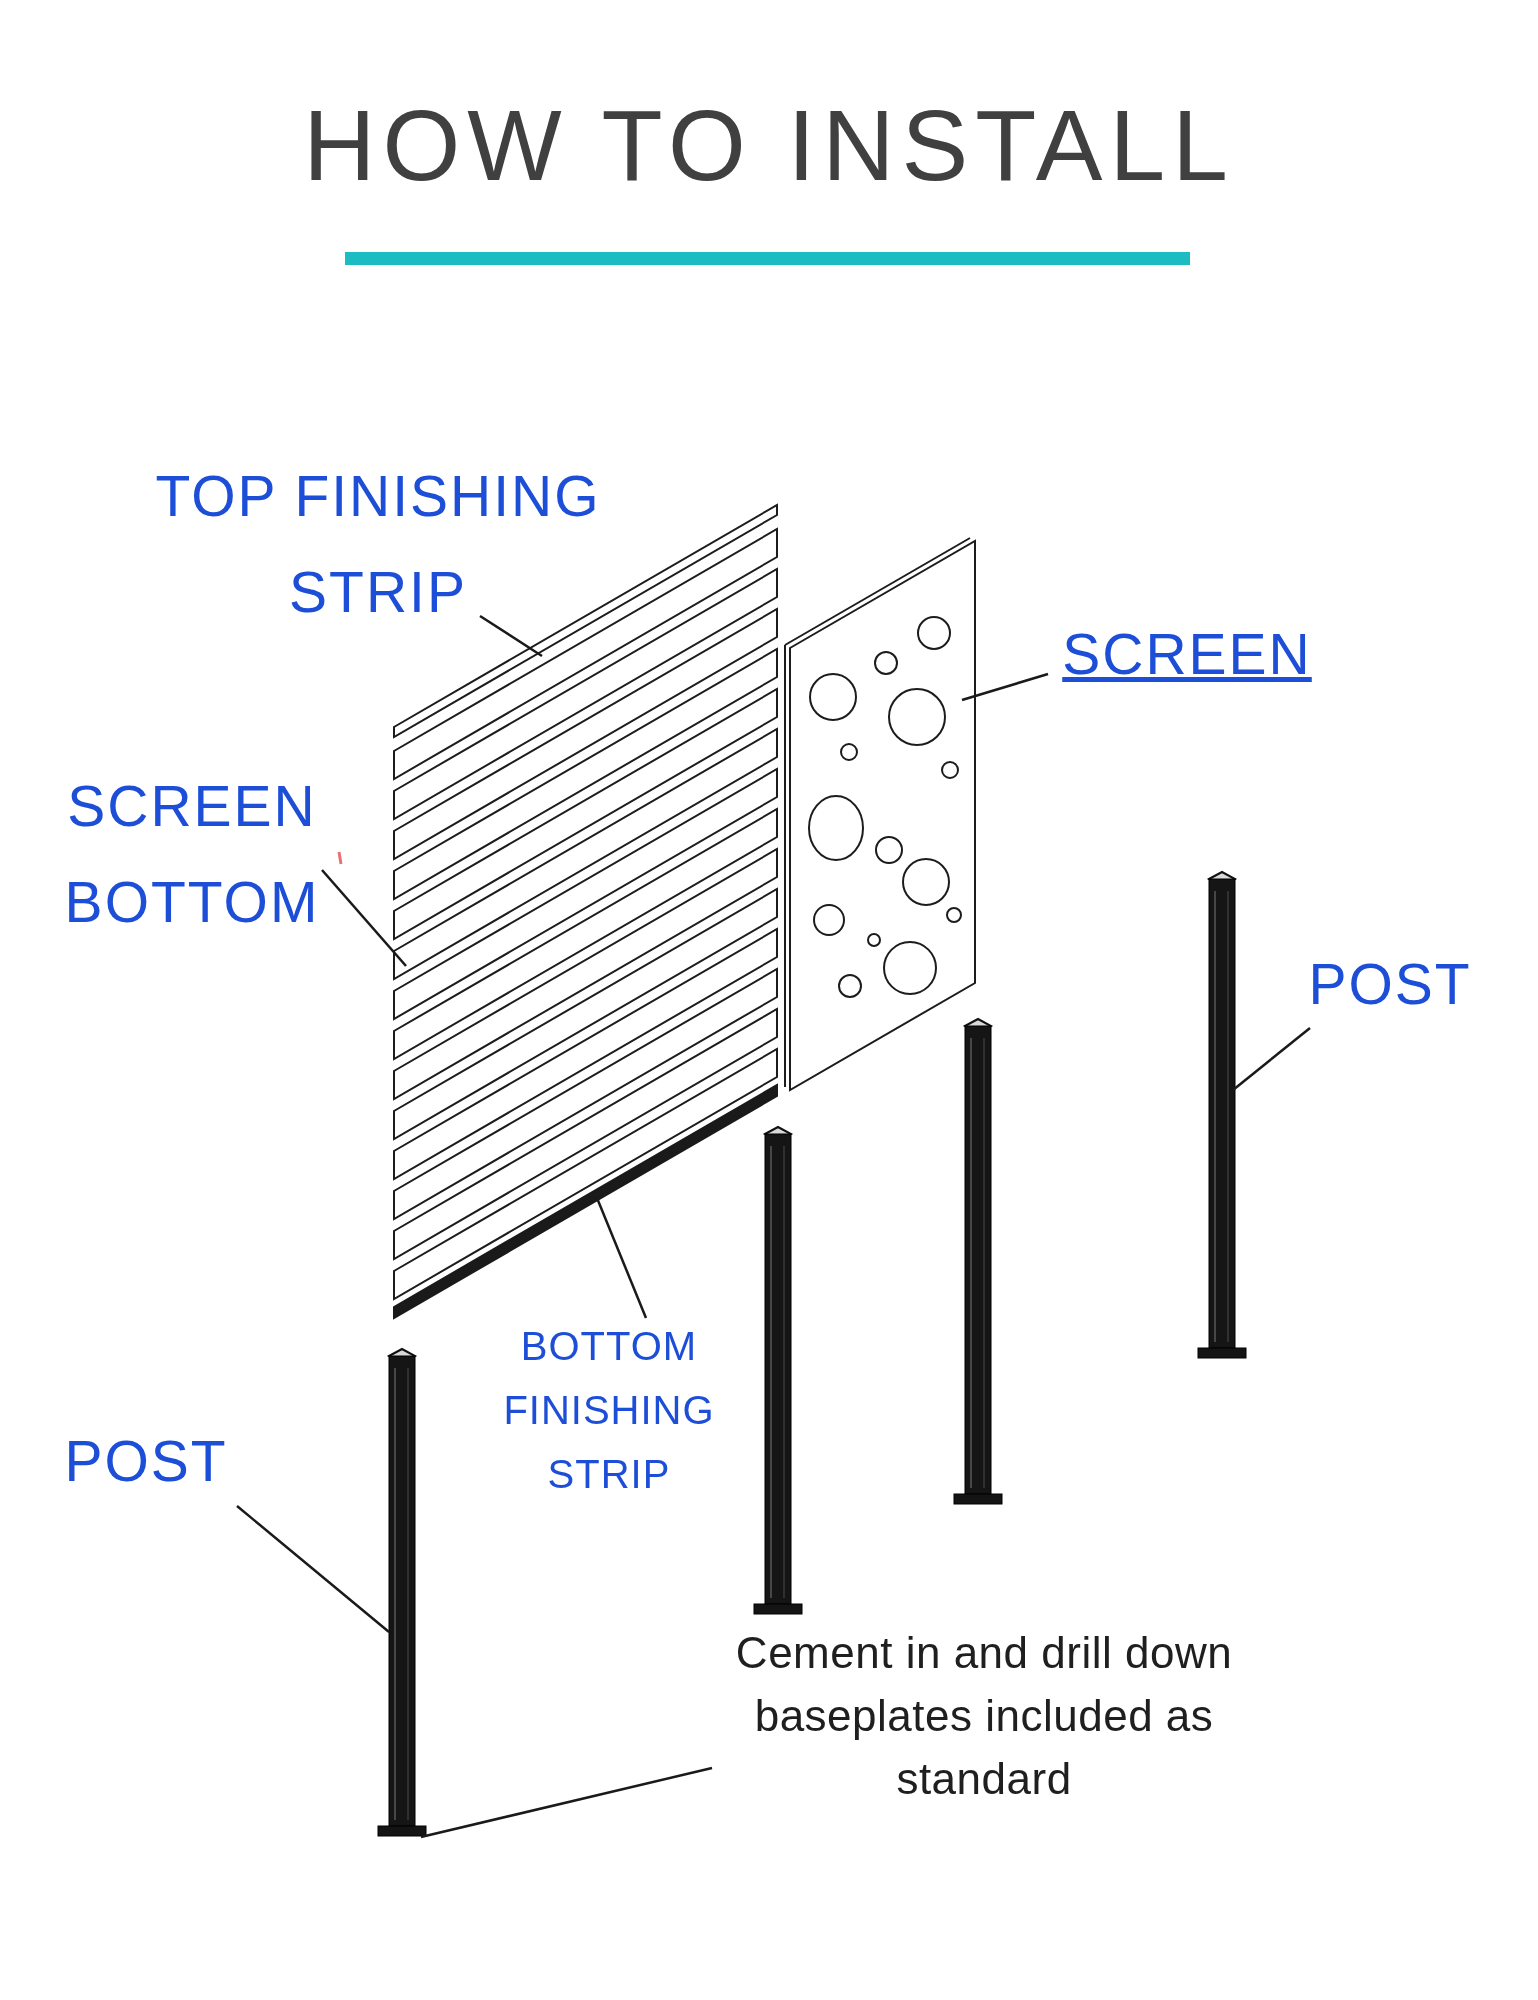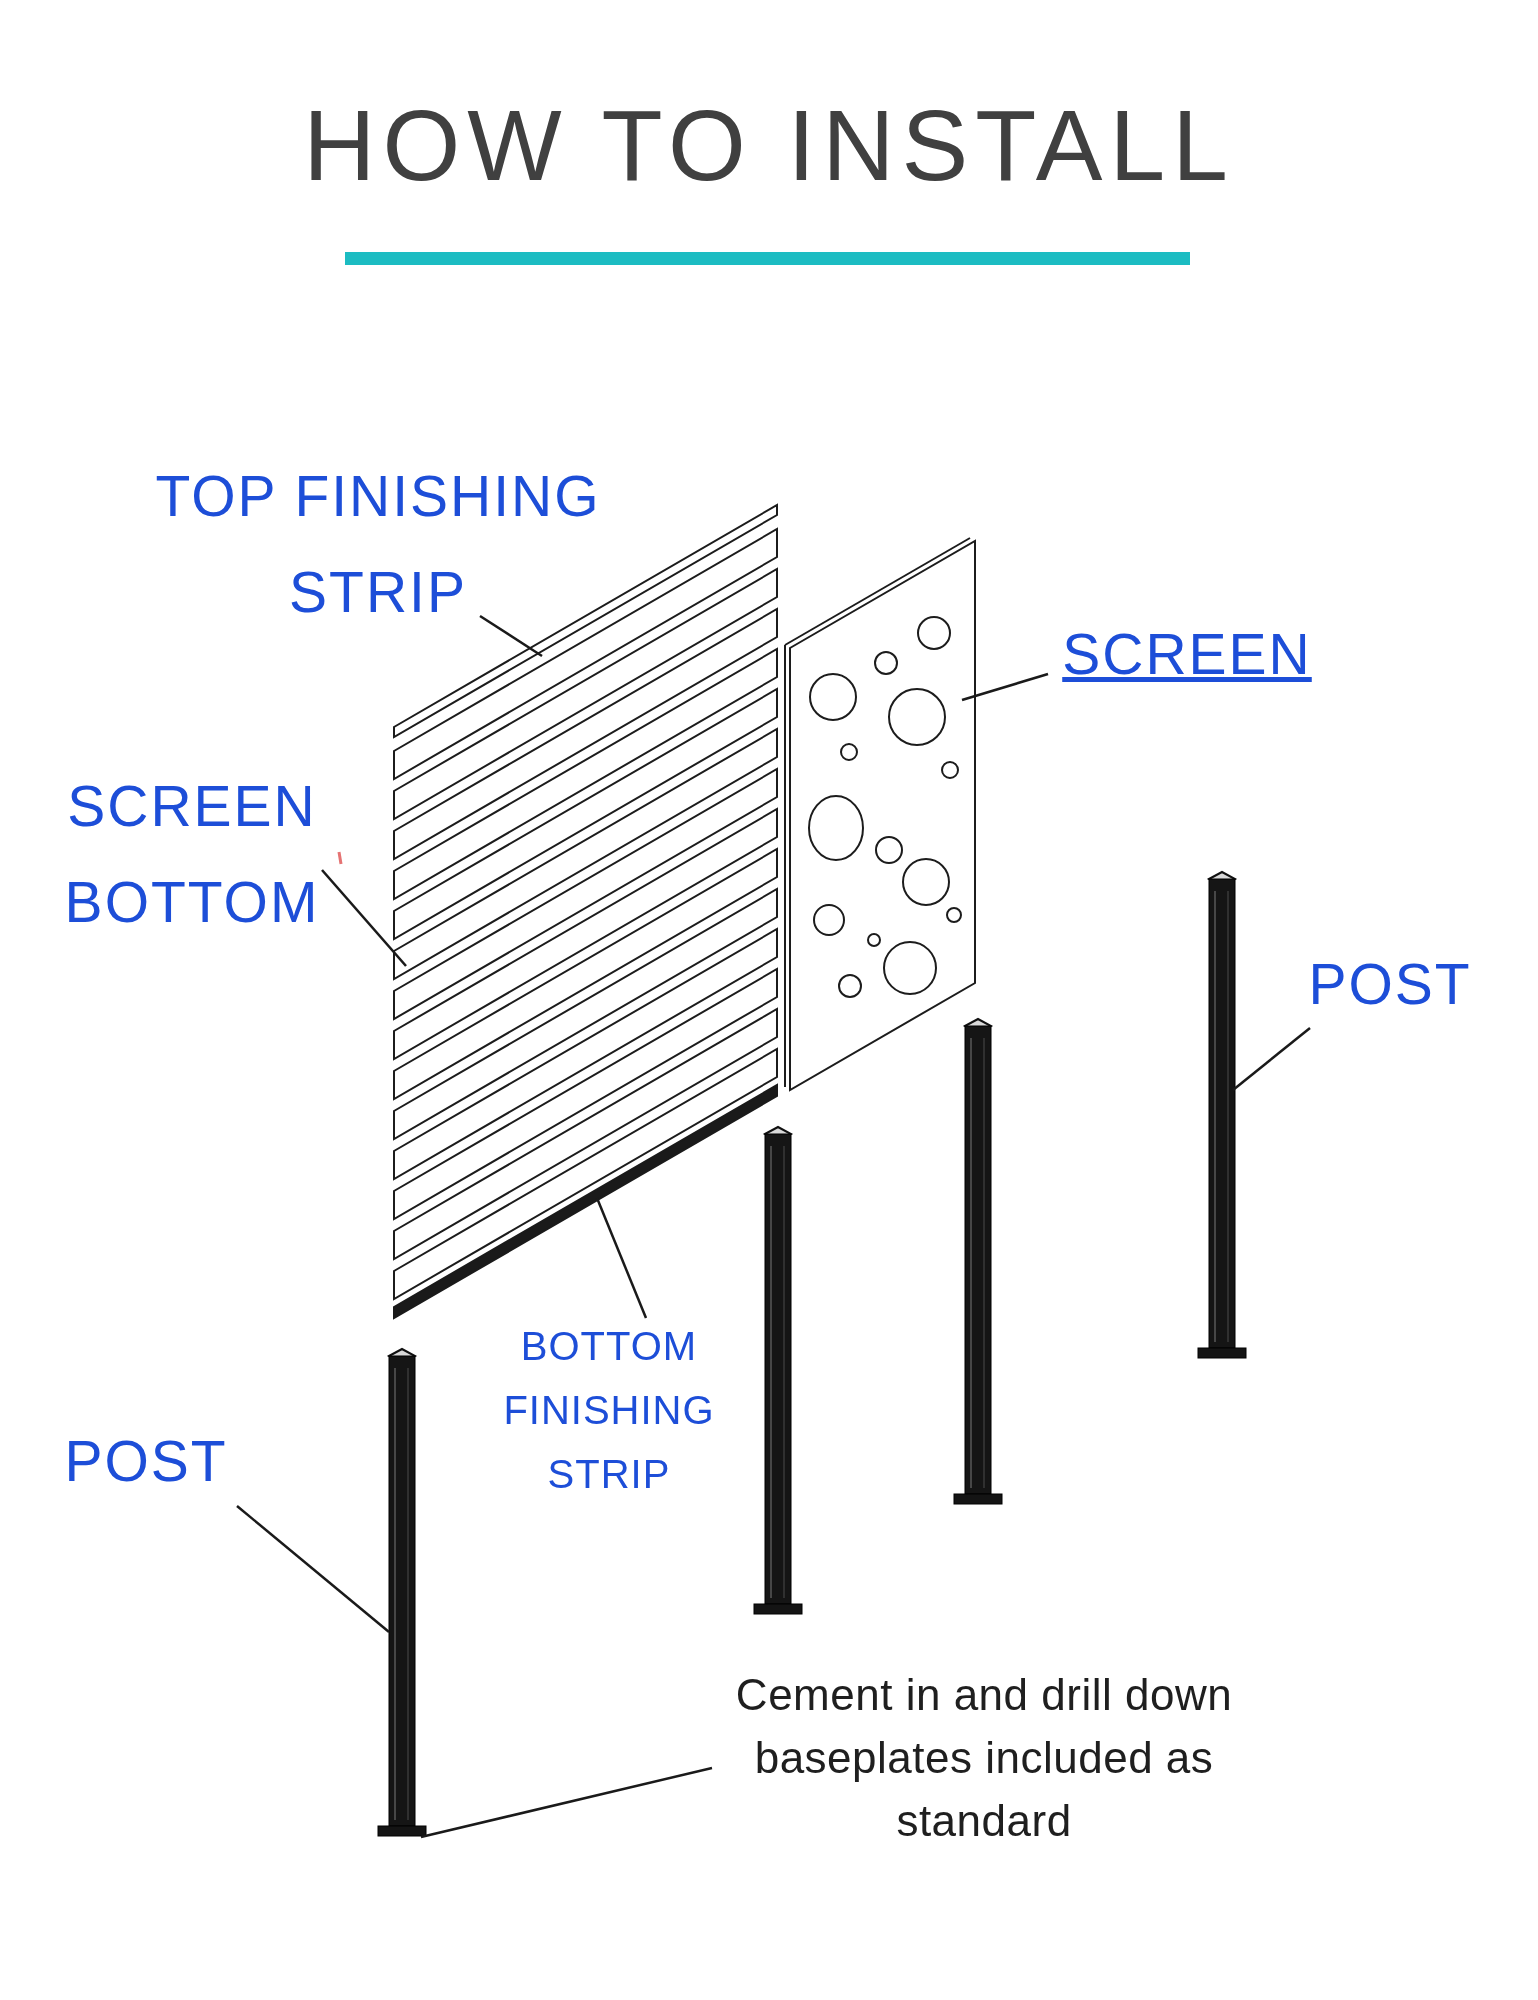--- a/index.html
+++ b/index.html
@@ -149,19 +149,19 @@
   <div class="label label-lg" style="left:146px; top:1413px;">
     <div>POST</div>
   </div>
 
   <div class="label label-sm" style="left:609px; top:1314px;">
     <div>BOTTOM</div>
     <div>FINISHING</div>
     <div>STRIP</div>
   </div>
 
-  <div class="label note" style="left:984px; top:1663px;text-align:center;">
+  <div class="label note" style="left:984px; top:1621px;text-align:center;">
     <div>Cement in and drill down</div>
     <div>baseplates included as</div>
     <div>standard</div>
   </div>
 
 </div>
 
 </body></html>

